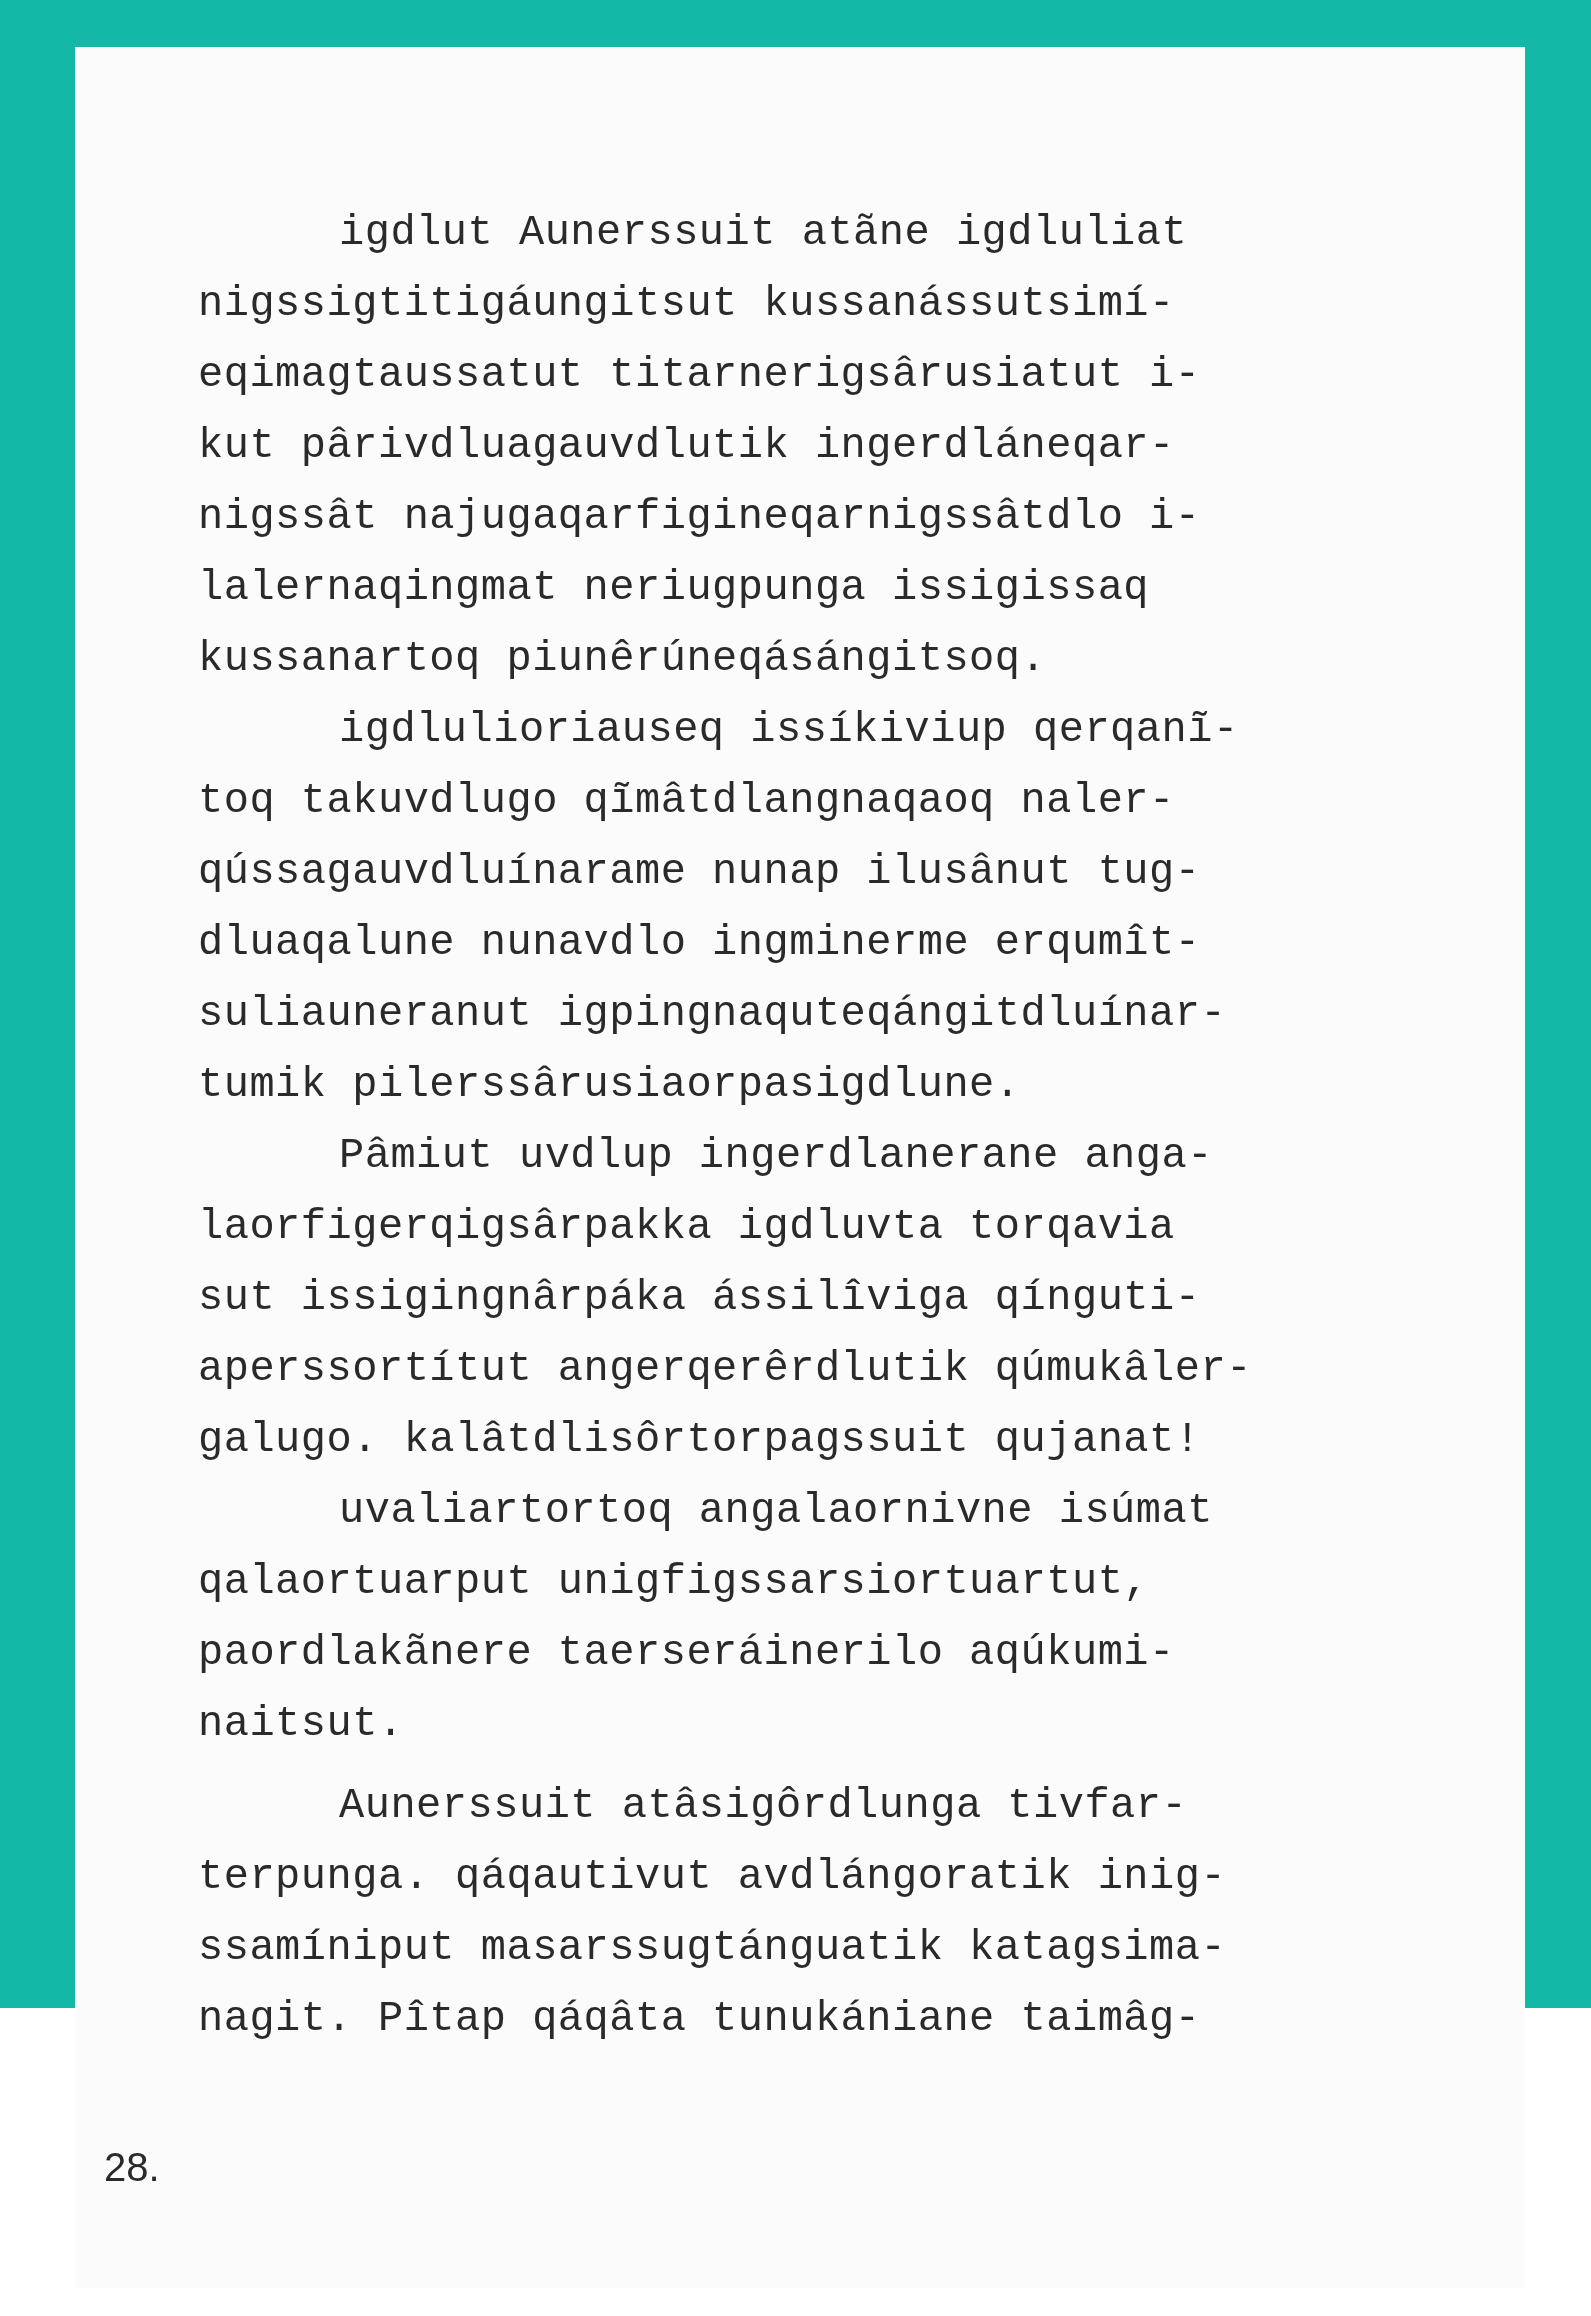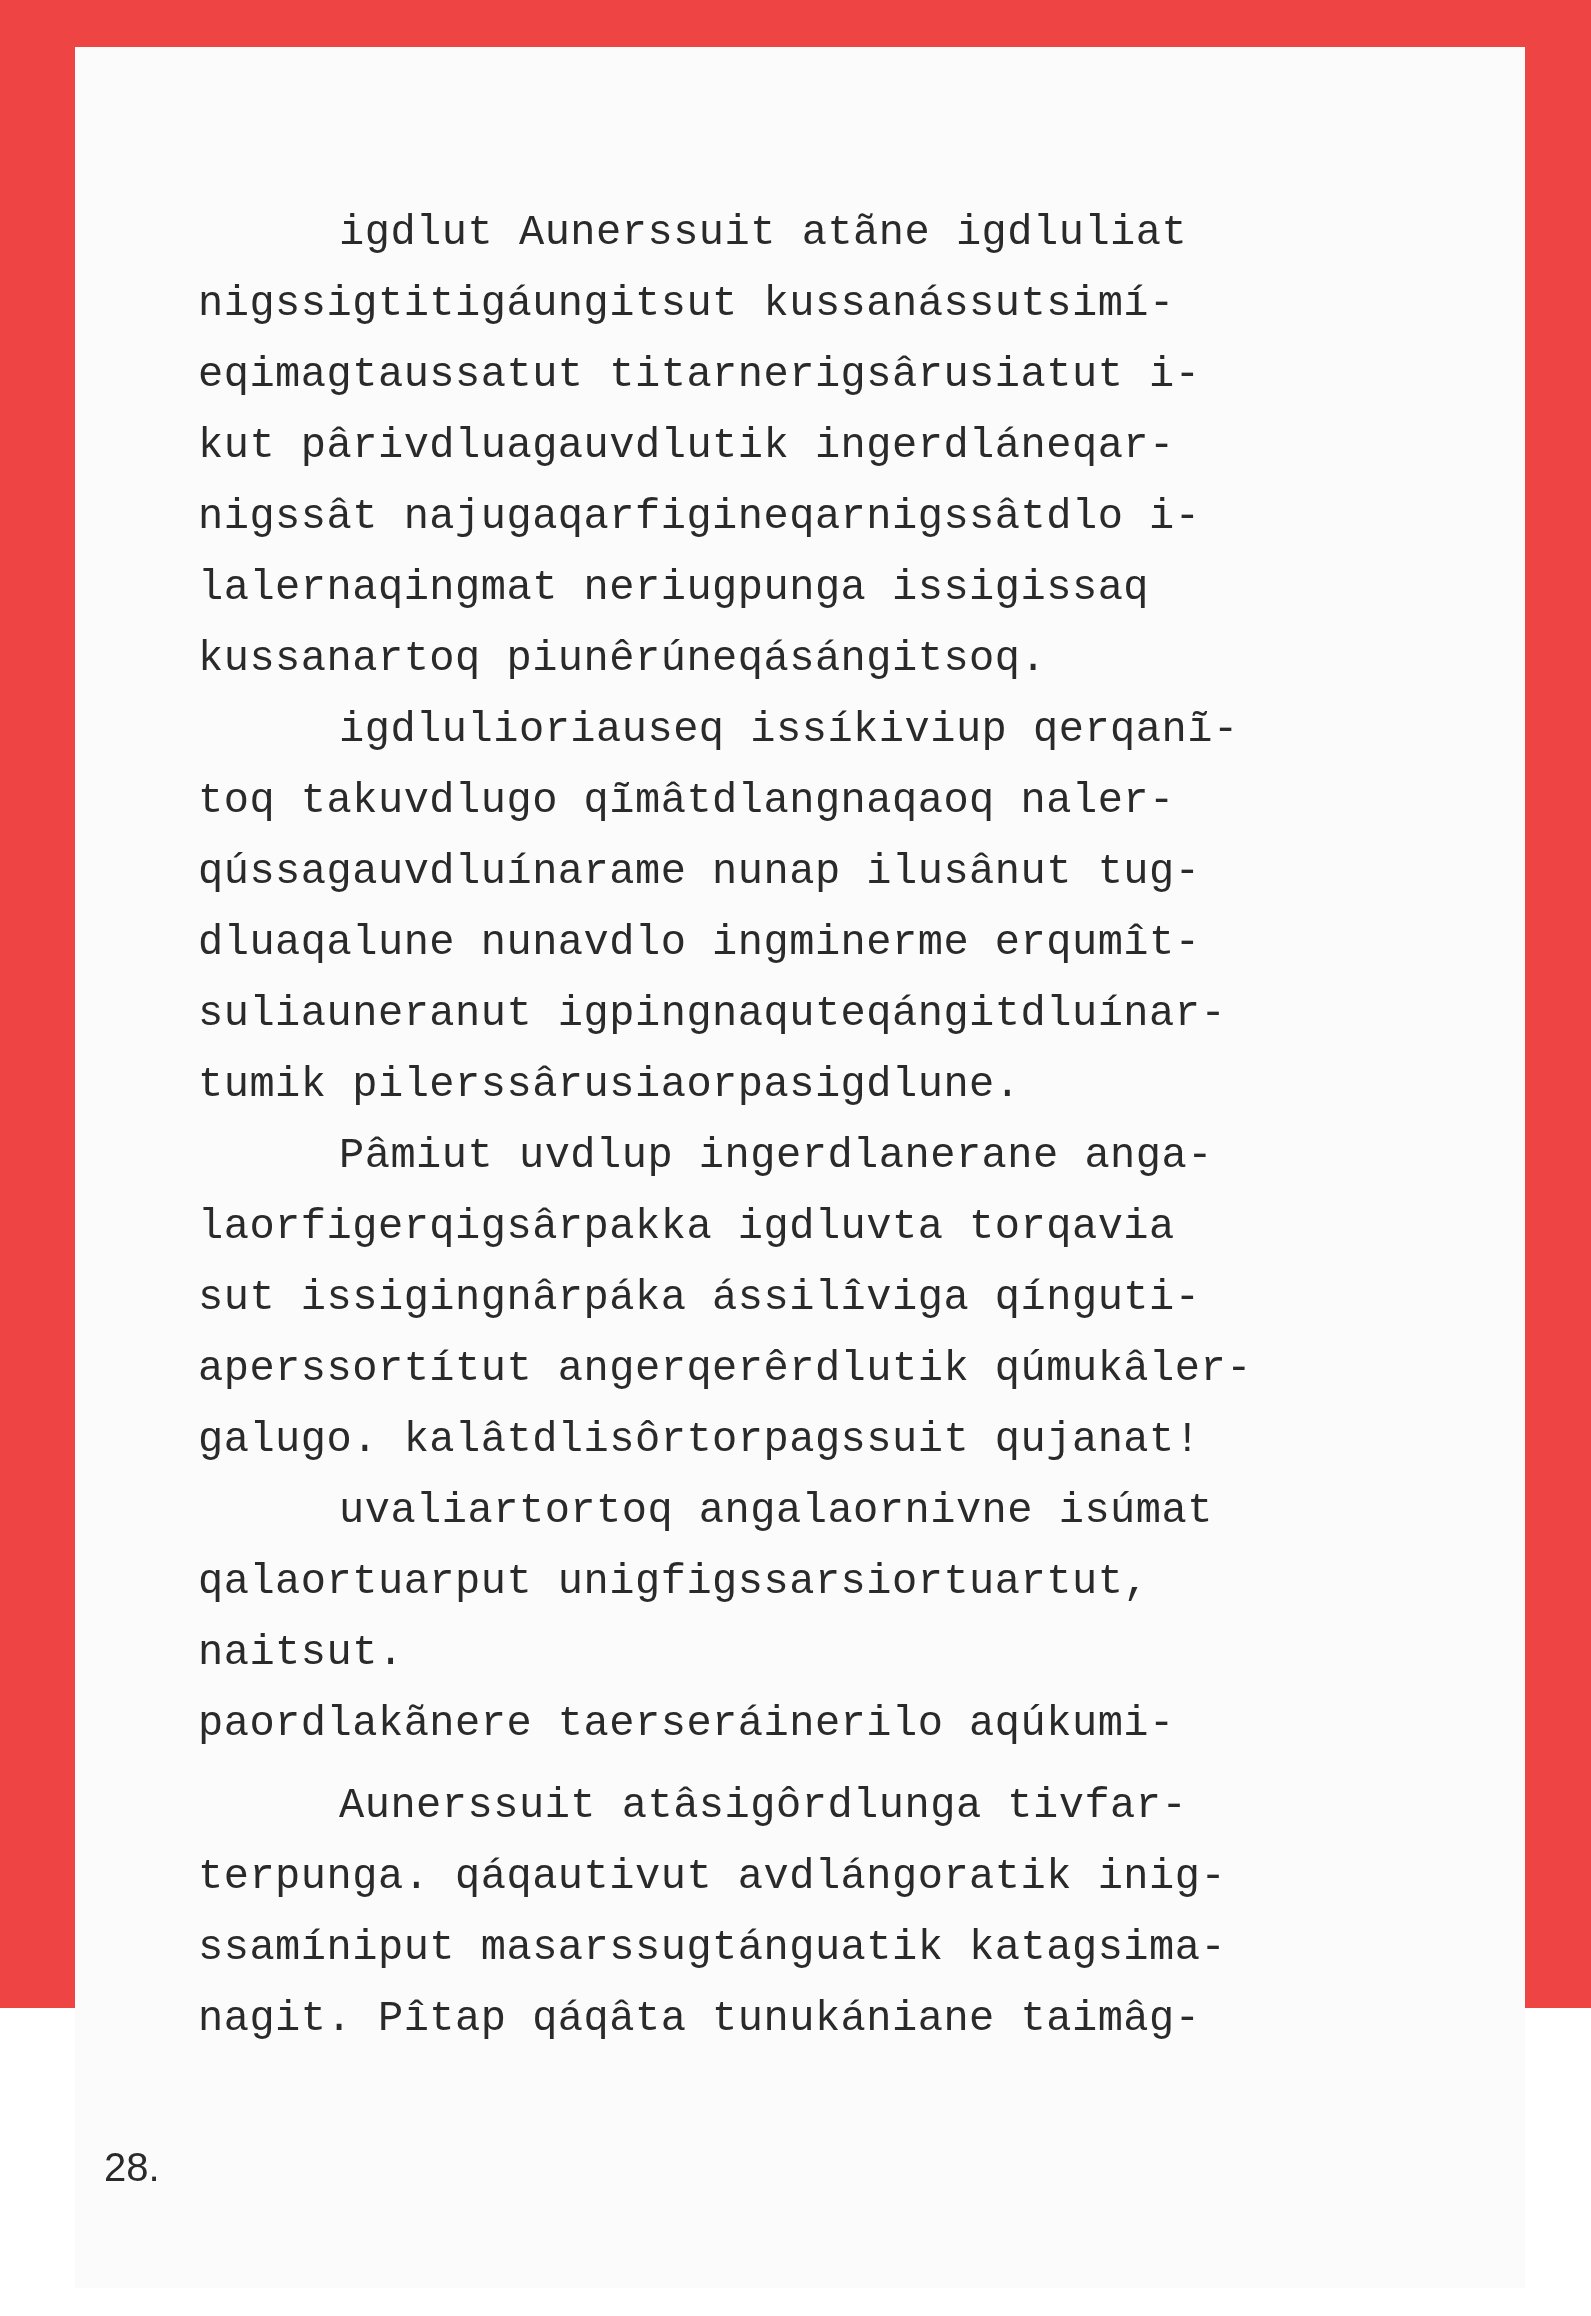--- a/index.html
+++ b/index.html
@@ -10,21 +10,21 @@
     body {
       width: 1591px;
       height: 2316px;
       position: relative;
       overflow: hidden;
     }
     .page {
       position: absolute;
       left: 0; top: 0;
       width: 1591px; height: 2008px;
-      background: #ef4444;
+      background: #14b8a6;
     }
     .scan-area {
       position: absolute;
       left: 75px; top: 47px;
       width: 1450px; height: 2241px;
       background: #fbfbfb;
     }
     .text-block {
       position: absolute;
       left: 198px;
@@ -89,22 +89,22 @@
       <span class="line indent">Pâmiut uvdlup ingerdlanerane anga-</span>
       <span class="line">laorfigerqigsârpakka igdluvta torqavia</span>
       <span class="line">sut issigingnârpáka ássilîviga qínguti-</span>
       <span class="line">aperssortítut angerqerêrdlutik qúmukâler-</span>
       <span class="line">galugo. kalâtdlisôrtorpagssuit qujanat!</span>
     </div>
 
     <div>
       <span class="line indent">uvaliartortoq angalaornivne isúmat</span>
       <span class="line">qalaortuarput unigfigssarsiortuartut,</span>
+      <span class="line">paordlakãnere taerseráinerilo aqúkumi-</span>
       <span class="line">naitsut.</span>
-      <span class="line">paordlakãnere taerseráinerilo aqúkumi-</span>
     </div>
 
     <span class="spacer"></span>
 
     <div>
       <span class="line indent">Aunerssuit atâsigôrdlunga tivfar-</span>
       <span class="line">terpunga. qáqautivut avdlángoratik inig-</span>
       <span class="line">ssamíniput masarssugtánguatik katagsima-</span>
       <span class="line">nagit. Pîtap qáqâta tunukániane taimâg-</span>
     </div>

